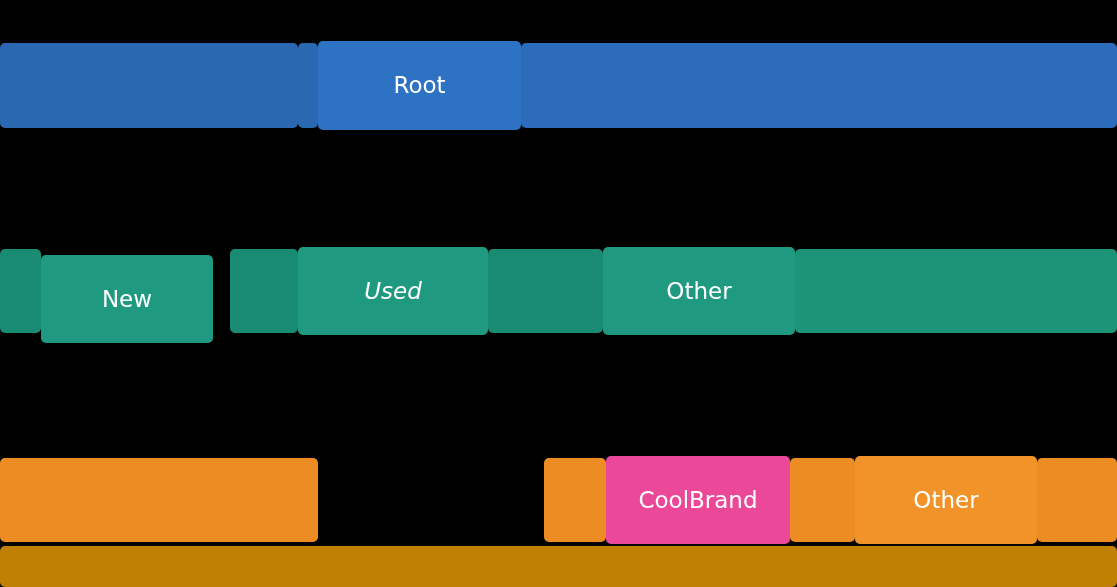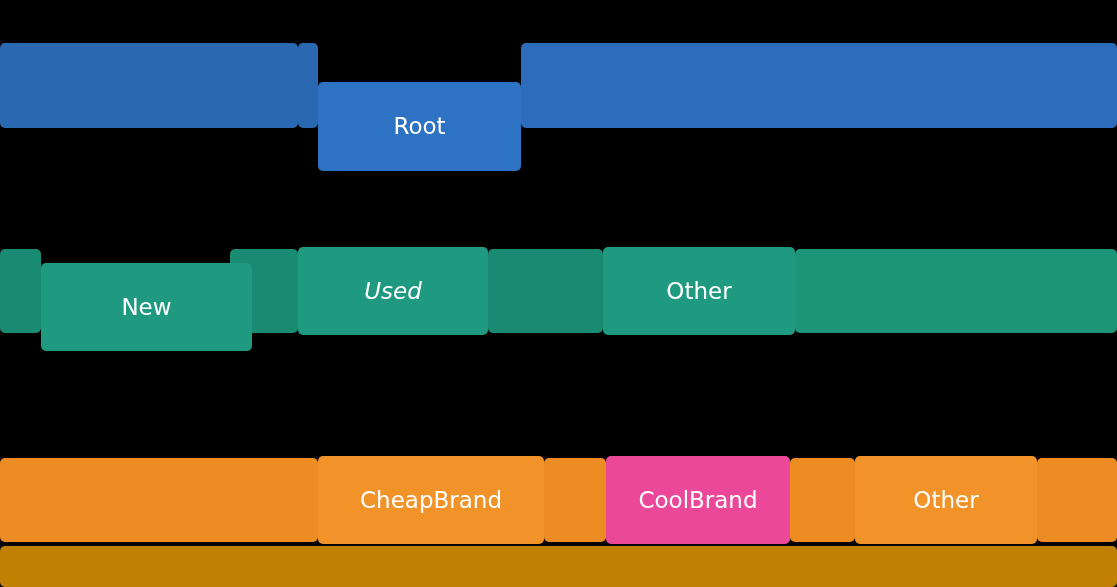--- a/index.html
+++ b/index.html
@@ -32,41 +32,38 @@
     white-space: nowrap;
     user-select: none;
   }
 </style>
 </head>
 <body>
 
 <div class="canvas" style="background: rgb(0, 0, 0);">
     <div class="seg dim" style="left: 0px; width: 298px; top: 43px; height: 85px; background: rgb(42, 104, 178);"></div>
     <div class="seg dim" style="left: 298px; width: 20px; top: 43px; height: 85px; background: rgb(42, 104, 178);"></div>
-    <div class="seg bright" style="left: 318px; width: 203px; top: 41px; height: 89px; background: rgb(46, 114, 196); margin-top: 41px;">
+    <div class="seg bright" style="left: 318px; width: 203px; top: 41px; height: 89px; background: rgb(46, 114, 196);">
       <span class="seg-label" style="color: rgb(255, 255, 255);">Root</span>
     </div>
     <div class="seg dim" style="left: 521px; width: 596px; top: 43px; height: 85px; background: rgb(44, 108, 186);"></div>
     <div class="seg dim" style="left: 0px; width: 41px; top: 249px; height: 84px; background: rgb(25, 139, 114);"></div>
-    <div class="seg bright" style="left: 41px; width: 211px; top: 263px; height: 88px; background: rgb(31, 154, 128);">
+    <div class="seg bright" style="left: 41px; width: 172px; top: 255px; height: 88px; background: rgb(31, 154, 128);">
       <span class="seg-label" style="color: rgb(255, 255, 255);">New</span>
     </div>
     <div class="seg dim" style="left: 230px; width: 68px; top: 249px; height: 84px; background: rgb(25, 139, 114);"></div>
     <div class="seg bright" style="left: 298px; width: 190px; top: 247px; height: 88px; background: rgb(31, 154, 128); font-style: italic;">
       <span class="seg-label" style="color: rgb(255, 255, 255);">Used</span>
     </div>
     <div class="seg dim" style="left: 488px; width: 115px; top: 249px; height: 84px; background: rgb(25, 139, 114);"></div>
     <div class="seg bright" style="left: 603px; width: 192px; top: 247px; height: 88px; background: rgb(31, 154, 128);">
       <span class="seg-label" style="color: rgb(255, 255, 255);">Other</span>
     </div>
     <div class="seg dim" style="left: 795px; width: 322px; top: 249px; height: 84px; background: rgb(29, 147, 120);"></div>
     <div class="seg dim" style="left: 0px; width: 318px; top: 458px; height: 84px; background: rgb(236, 140, 35);"></div>
-    <div class="seg bright" style="left: 318px; width: 226px; top: 456px; height: 88px; background: rgb(241, 147, 41);">
-      <span class="seg-label" style="color: rgb(255, 255, 255);">CheapBrand</span>
-    </div>
     <div class="seg dim" style="left: 544px; width: 62px; top: 458px; height: 84px; background: rgb(236, 140, 35);"></div>
     <div class="seg bright" style="left: 606px; width: 184px; top: 456px; height: 88px; background: #ec4899;">
       <span class="seg-label" style="color: rgb(255, 255, 255);">CoolBrand</span>
     </div>
     <div class="seg dim" style="left: 790px; width: 65px; top: 458px; height: 84px; background: rgb(236, 140, 35);"></div>
     <div class="seg bright" style="left: 855px; width: 182px; top: 456px; height: 88px; background: rgb(241, 147, 41);">
       <span class="seg-label" style="color: rgb(255, 255, 255);">Other</span>
     </div>
     <div class="seg dim" style="left: 1037px; width: 80px; top: 458px; height: 84px; background: rgb(236, 140, 35);"></div>
     <div class="seg bright" style="left: 0px; width: 1117px; top: 546px; height: 41px; background: rgb(192, 128, 2);"></div>

